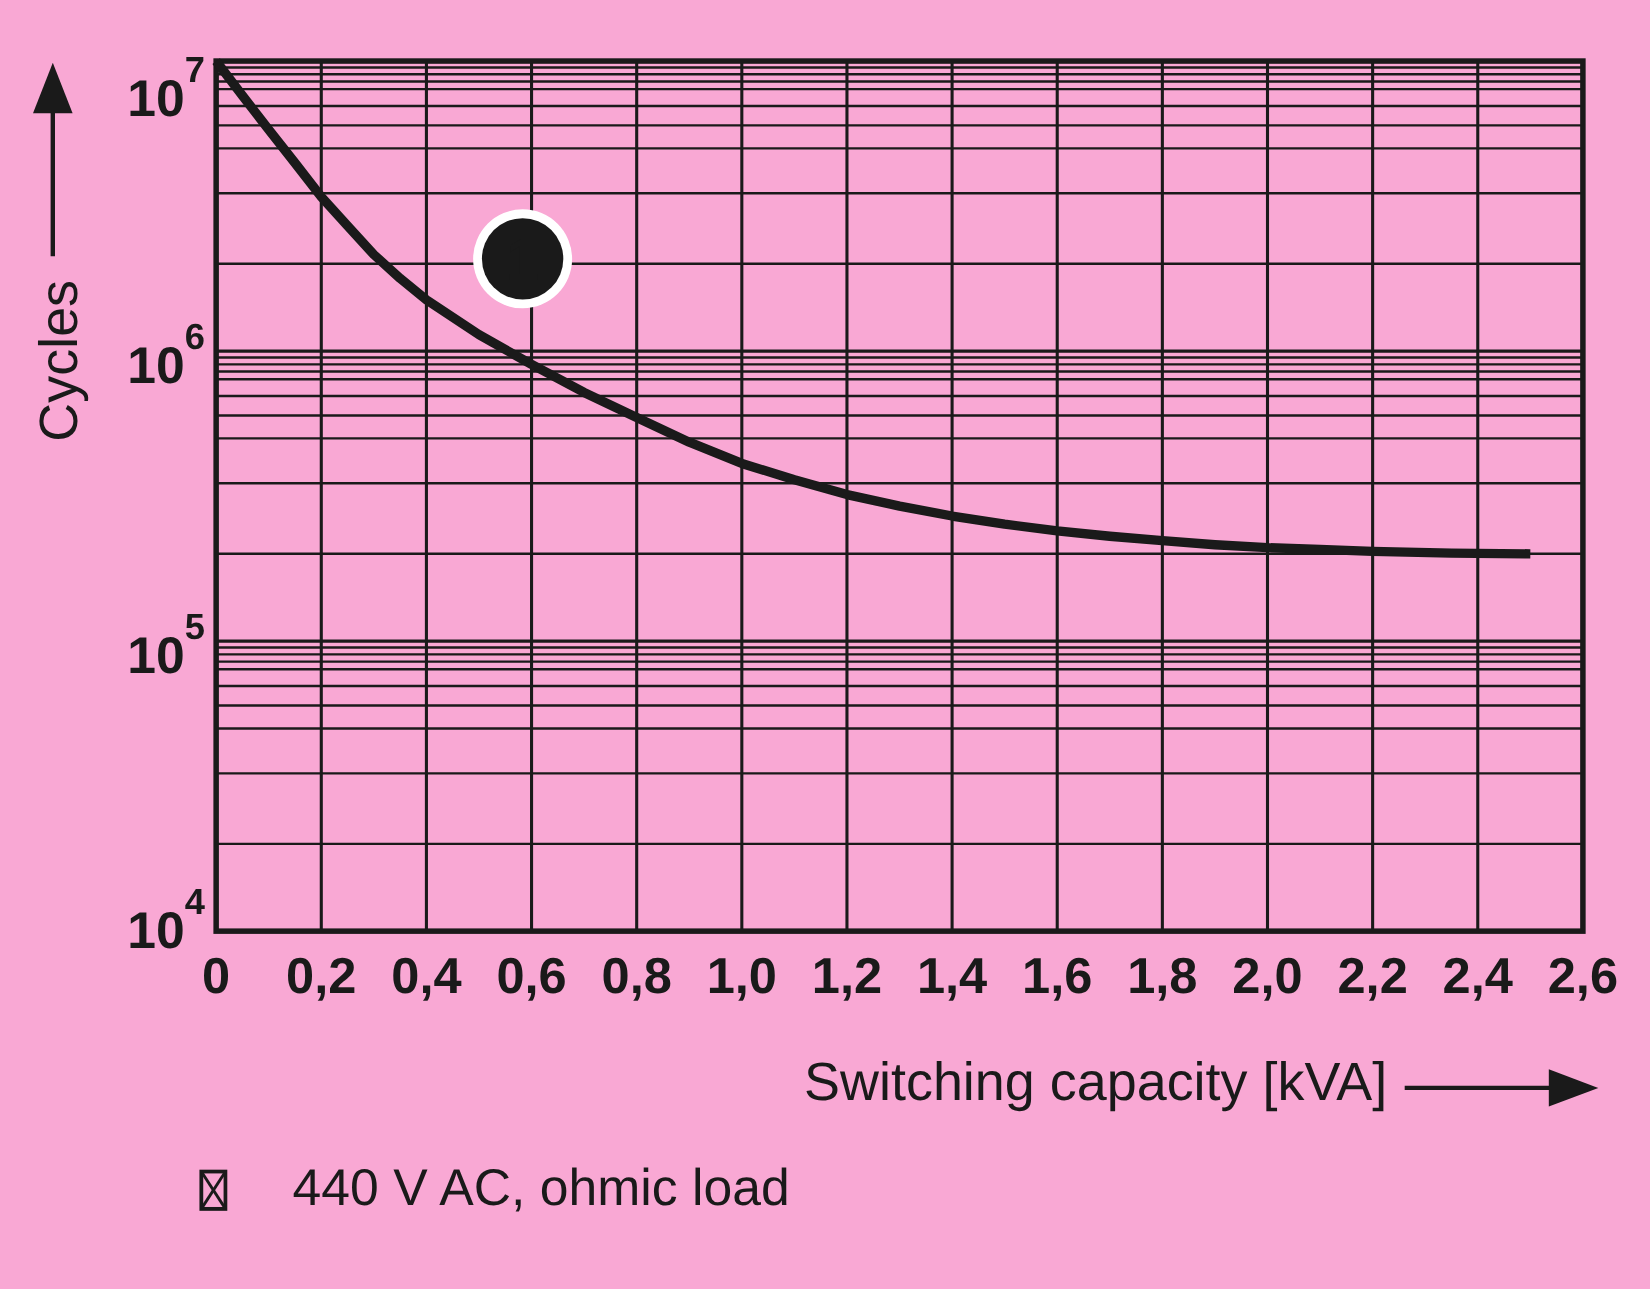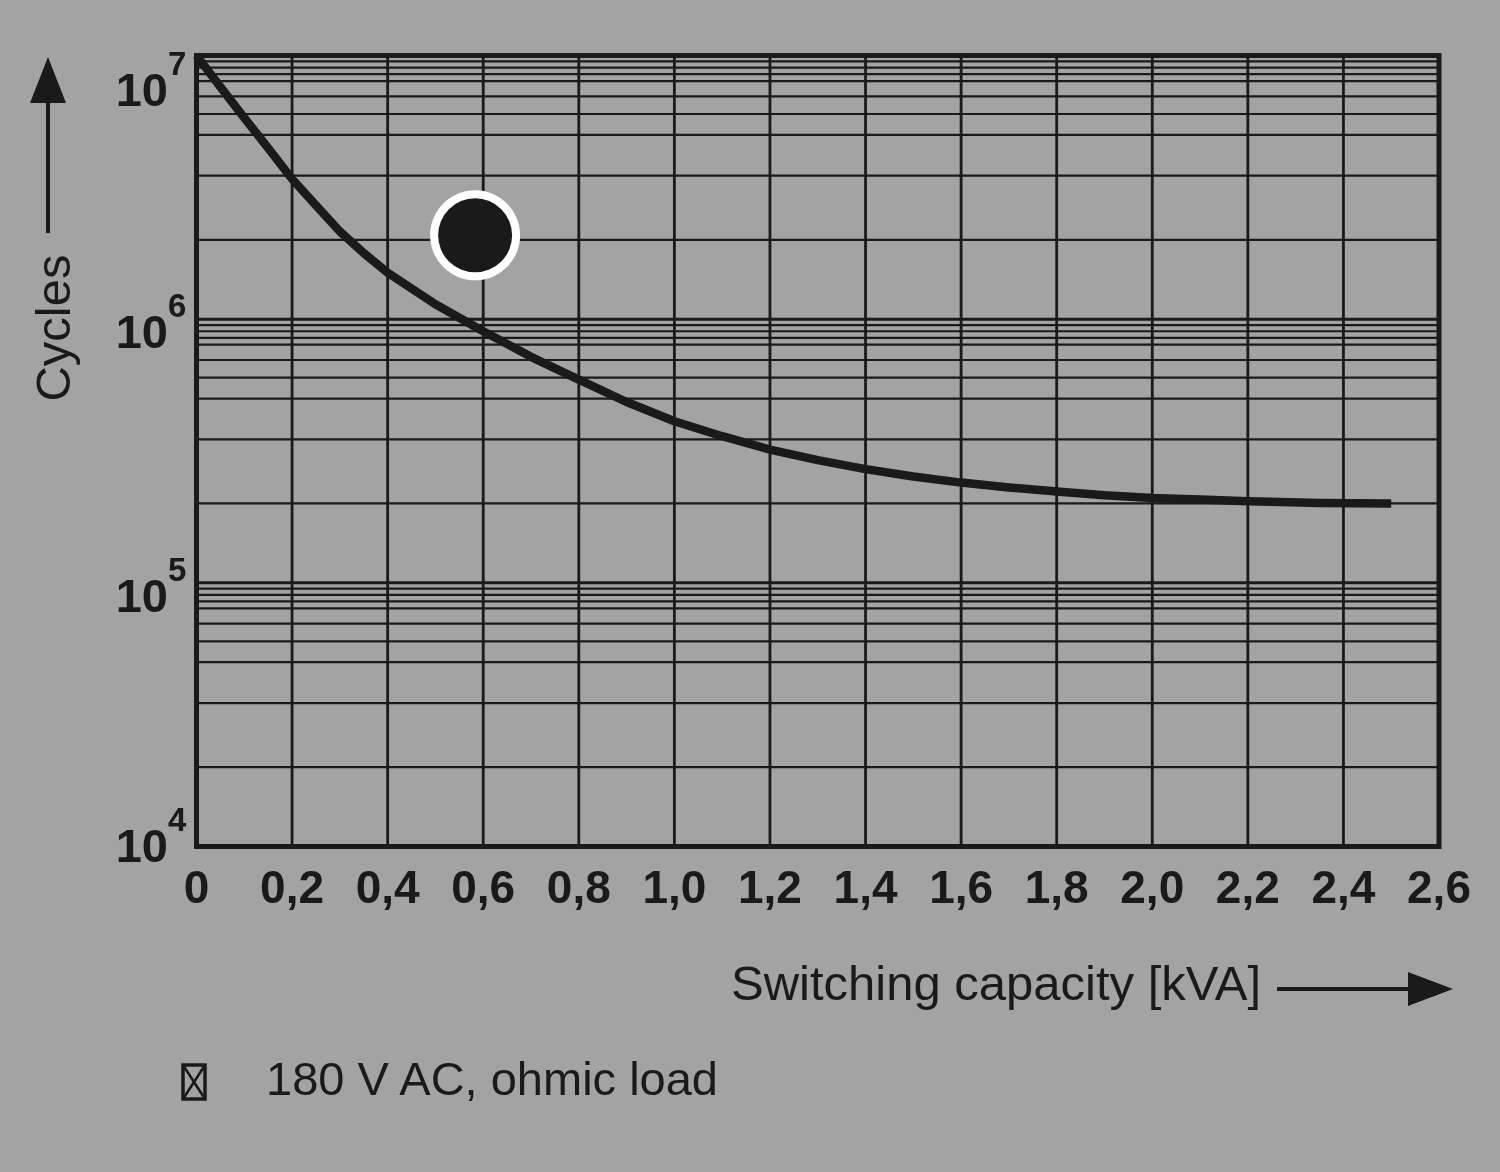--- a/index.html
+++ b/index.html
@@ -1,17 +1,17 @@
 <!DOCTYPE html>
 <html><head>
 <meta charset="utf-8">
 <style>
   html,body{margin:0;padding:0;background:#fff;}
   #figure{
-    position:relative;width:1500px;height:1172px;background:#a3a3a3;overflow:hidden;
+    position:relative;width:1500px;height:1172px;background:#f9a8d4;overflow:hidden;
     font-family:"Liberation Sans","DejaVu Sans",sans-serif;color:#1a1a1a;
   }
   svg text{font-family:"Liberation Sans","DejaVu Sans",sans-serif;fill:#1a1a1a;}
   .tick-label{font-weight:bold;font-size:46px;}
   .ytick-main{font-weight:bold;font-size:47px;}
   .ytick-sup{font-weight:bold;font-size:33px;}
   .axis-title{font-size:49px;}
   #legend-text{
     position:absolute;left:266px;top:1053px;font-size:47px;line-height:52px;color:#1a1a1a;
     white-space:nowrap;
@@ -123,15 +123,15 @@
       <polygon points="1453,989 1408,972 1408,1006" fill="#1a1a1a"></polygon>
     </g>
   </svg>
 
   
   <svg id="legend-symbol" width="26" height="38" viewBox="0 0 26 38">
     <rect x="2" y="2" width="22" height="34" fill="none" stroke="#1a1a1a" stroke-width="3.5"></rect>
     <line x1="2" y1="2" x2="24" y2="36" stroke="#1a1a1a" stroke-width="2.6"></line>
     <line x1="24" y1="2" x2="2" y2="36" stroke="#1a1a1a" stroke-width="2.6"></line>
   </svg>
-  <div id="legend-text">180 V AC, ohmic load</div>
+  <div id="legend-text">440 V AC, ohmic load</div>
 
 </div>
 
 </body></html>

